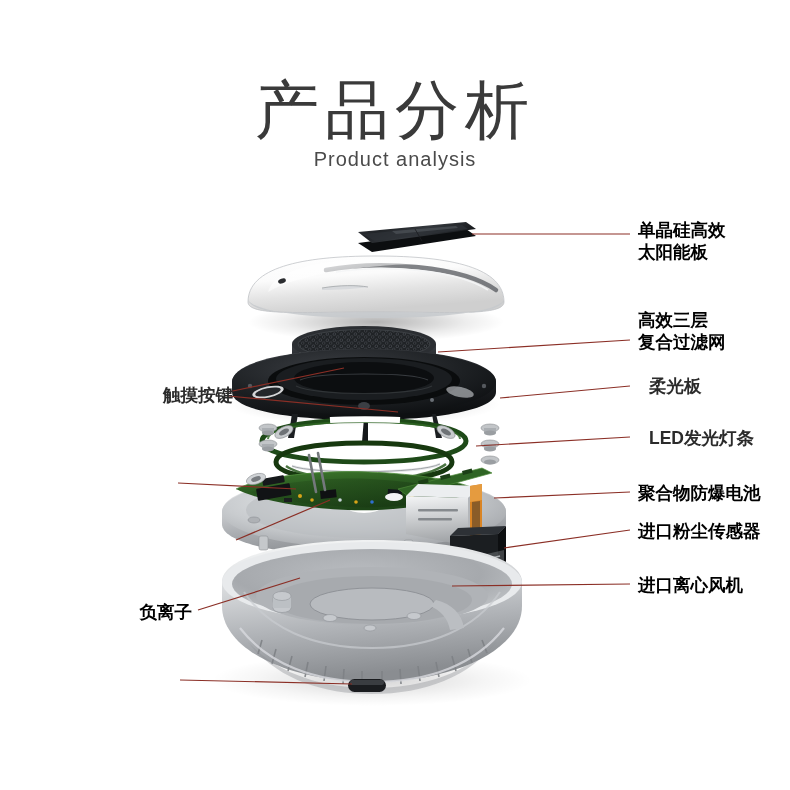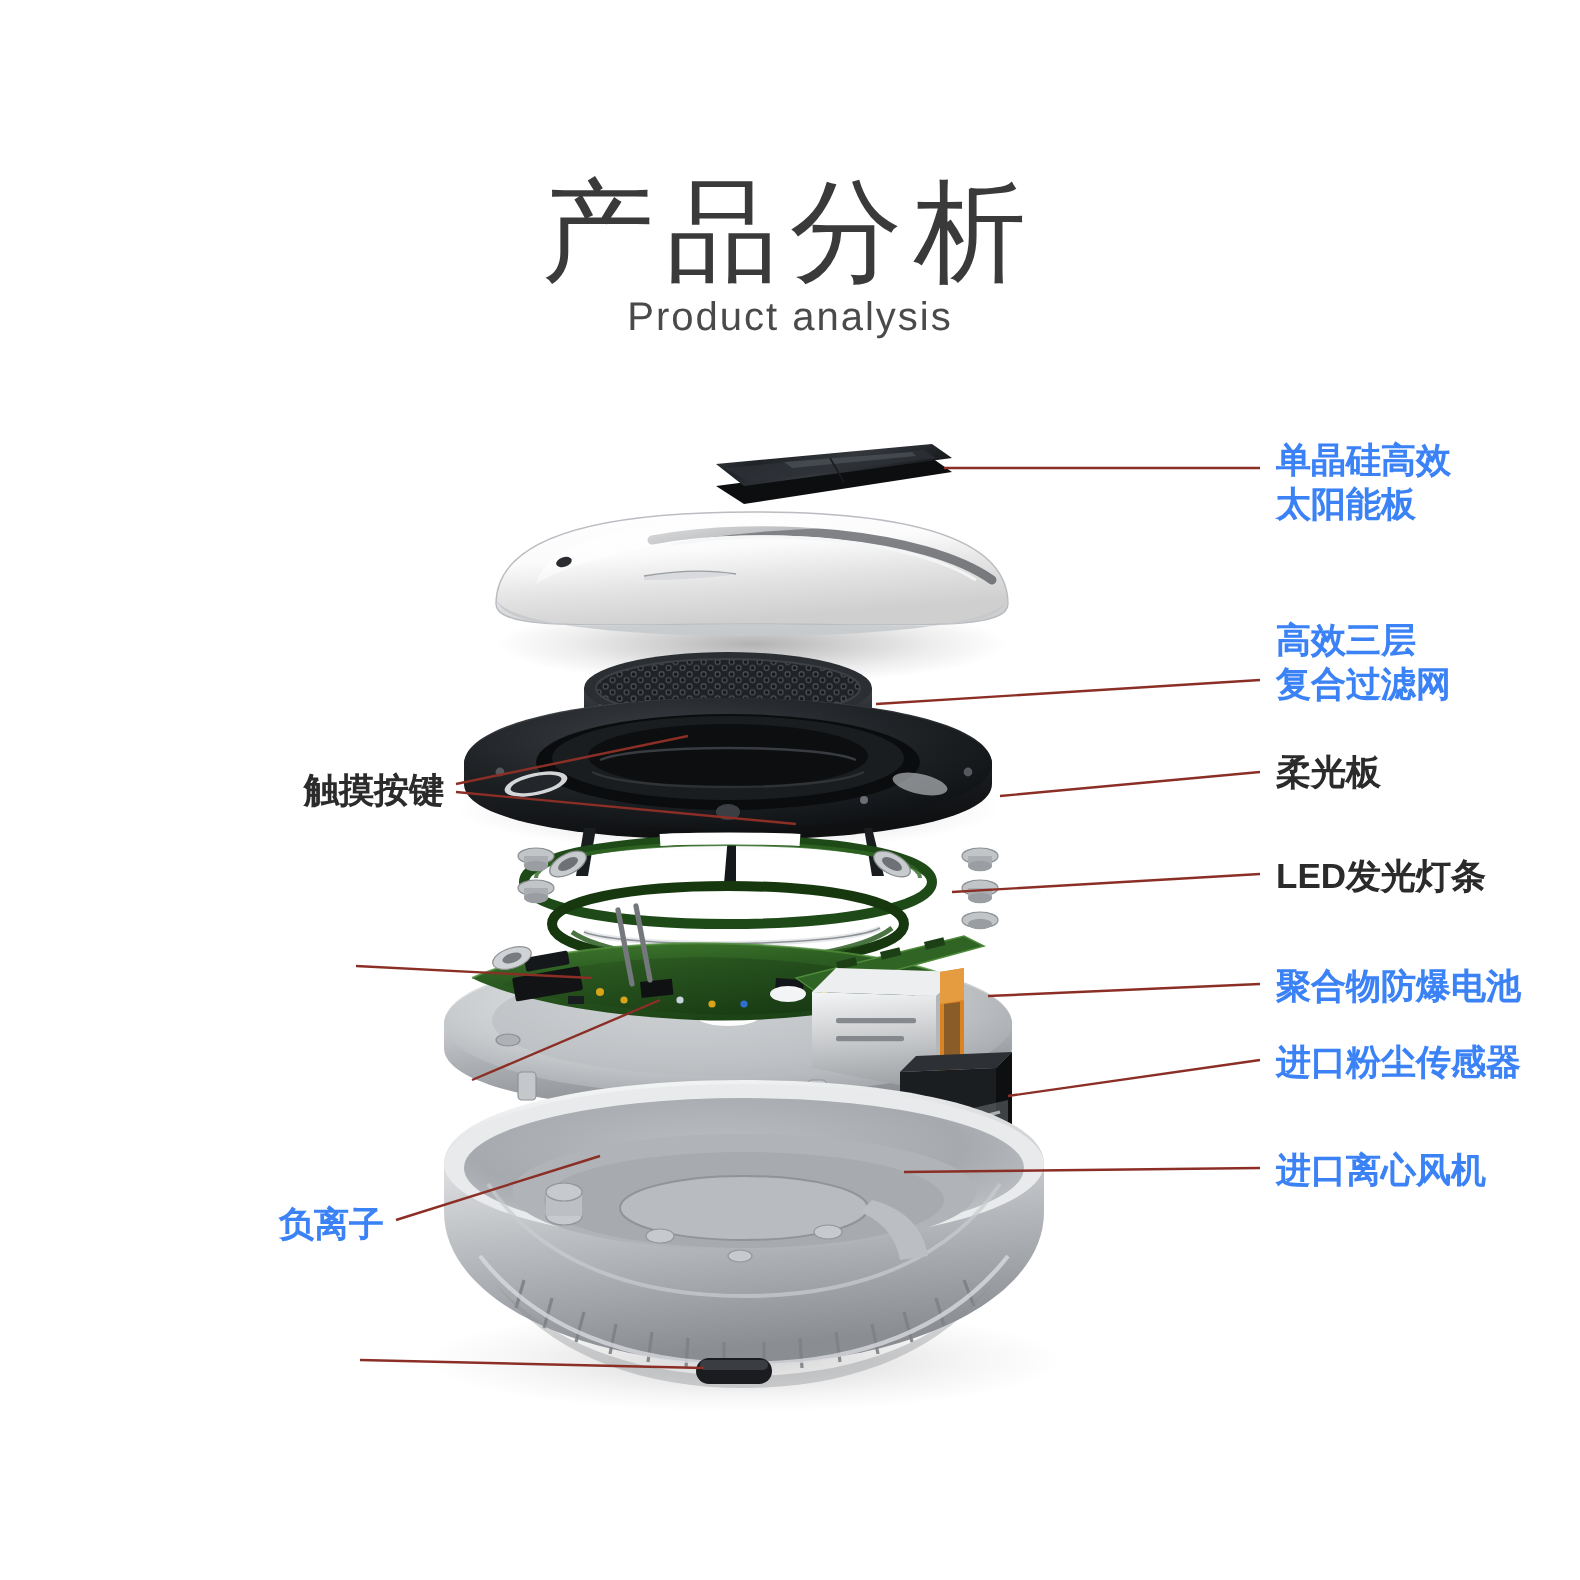--- a/index.html
+++ b/index.html
@@ -2,30 +2,30 @@
 <html><head>
 <meta charset="utf-8">
 <style>
   html,body{margin:0;padding:0;background:#fff;}
   body{width:790px;height:790px;overflow:hidden;
        font-family:"Liberation Sans","DejaVu Sans",sans-serif;}
   #root{position:relative;width:790px;height:790px;background:#ffffff;}
 
   
   .title-cn{position:absolute;left:0;top:78px;width:790px;text-align:center;
-            font-size:56px;letter-spacing:6px;color:#3a3a3a;font-weight:400;
-            line-height:1;margin-top:10px;}
+            font-size:64px;letter-spacing:6px;color:#3a3a3a;font-weight:400;
+            line-height:1;}
   .title-en{position:absolute;left:0;top:148px;width:790px;text-align:center;
             font-size:20px;letter-spacing:1px;color:#4a4a4a;font-weight:300;}
 
   
   .lbl{position:absolute;font-size:17.5px;font-weight:700;line-height:1.28;
        white-space:pre-line;}
-  .lbl.red{color:#3b82f6;}
-  .lbl.blk{color:#2b2b2b;font-weight:600;}
+  .lbl.red{color:#000000;}
+  .lbl.blk{color:#2b2b2b;font-weight:600;padding-left:11px;}
   .lbl.r{text-align:left;}
   .lbl.l{text-align:right;}
 
   
   svg.art{position:absolute;left:0;top:0;width:790px;height:790px;}
   .ln{stroke:#8b2f26;stroke-width:1.2;fill:none;}
 </style>
 </head>
 <body>
 

